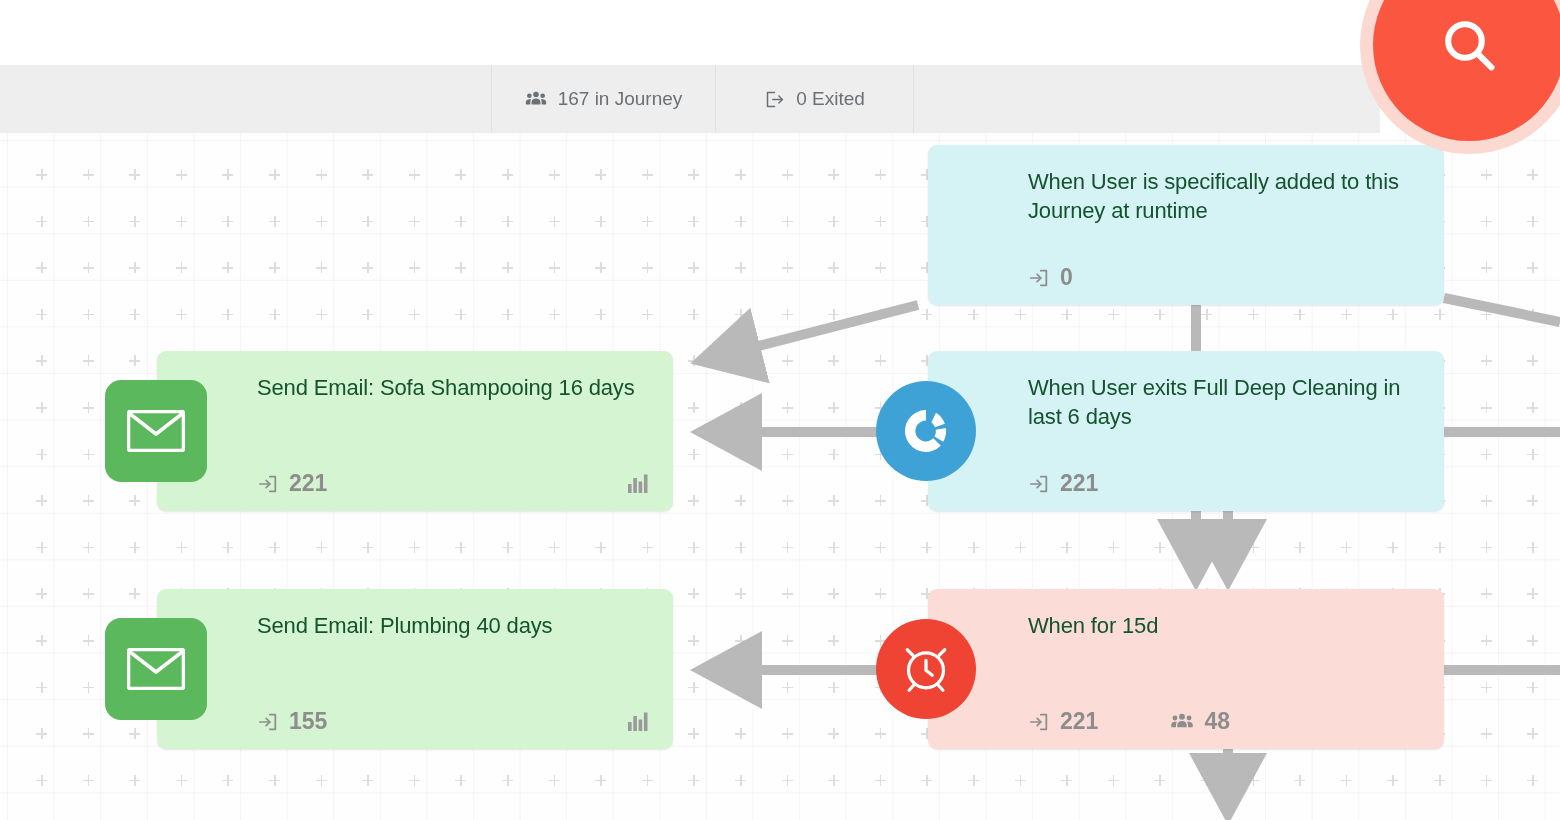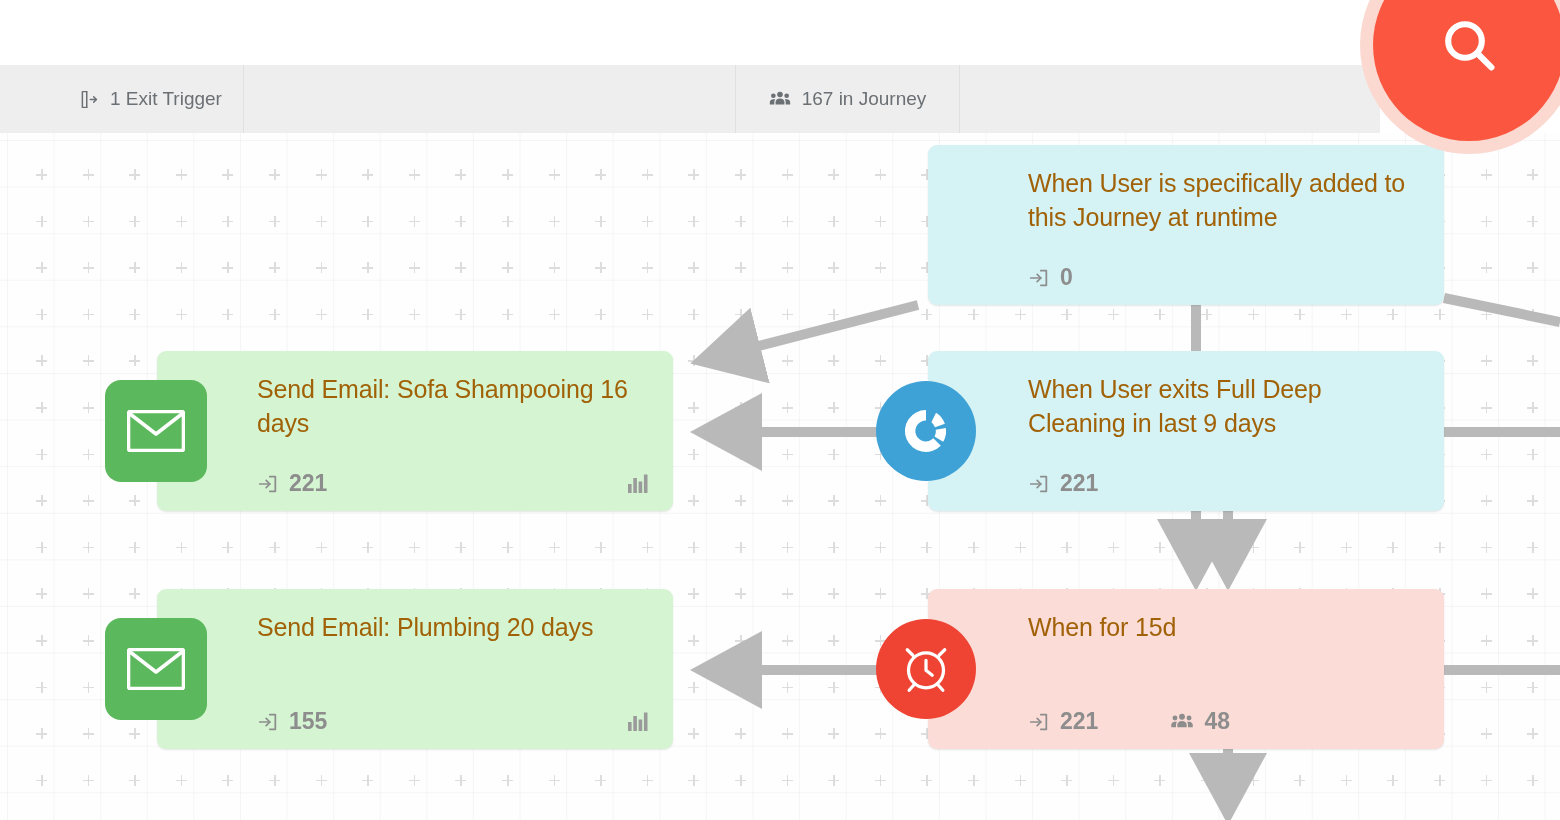--- a/index.html
+++ b/index.html
@@ -94,23 +94,23 @@
     z-index: 12;
     box-shadow: 0 1px 2px rgba(0,0,0,0.10);
     cursor: pointer;
   }
   .node-body {
     position: absolute; inset: 0;
     padding: 22px 24px 14px 100px;
     display: flex; flex-direction: column; justify-content: space-between;
   }
   .node-title {
-    font-size: 25px;
+    font-size: 22px;
     line-height: 1.34;
-    color: #a16207;
+    color: #14532d;
     font-weight: 400;
     letter-spacing: -0.15px;
   }
   .node-footer {
     display: flex; align-items: center;
     margin-top: 10px;
   }
   .metric { display: flex; align-items: center; }
   .metric .glyph { display: flex; align-items: center; margin-right: 10px; }
   .metric .val {
@@ -168,49 +168,48 @@
   }
 </style>
 </head>
 <body>
 
 <div id="app">
 
 
   <div class="statsbar">
 
-    <div class="stat-cell cell-exit-trigger">
-      <span class="glyph">
-        <svg width="21" height="21" viewBox="0 0 24 24" fill="none" stroke="#6b7075" stroke-width="1.7" stroke-linecap="round" stroke-linejoin="round">
-          <path d="M10 3H5v18h5"></path>
-          <path d="M10 3v18"></path>
-          <path d="M14 12h7"></path>
-          <path d="M18 9l3 3-3 3"></path>
-        </svg>
-      </span>
-      <span class="txt">1 Exit Trigger</span>
-    </div>
 
     <div class="stat-cell cell-gap"></div>
 
 
     <div class="stat-cell cell-injourney">
       <span class="glyph">
         <svg width="22" height="18" viewBox="0 0 24 20">
           <circle cx="12" cy="5" r="3.1" fill="#6b7075"></circle>
           <circle cx="4.6" cy="6.4" r="2.6" fill="#6b7075"></circle>
           <circle cx="19.4" cy="6.4" r="2.6" fill="#6b7075"></circle>
           <path d="M12 9.4c-3.1 0-4.9 1.8-4.9 4.1V16h9.8v-2.5c0-2.3-1.8-4.1-4.9-4.1z" fill="#6b7075"></path>
           <path d="M4.6 10.2c-2.5 0-3.9 1.5-3.9 3.4V16h5V13.4c0-1.3.4-2.4 1.1-3.1-.6-.1-1.3-.1-2.2-.1z" fill="#6b7075"></path>
           <path d="M19.4 10.2c2.5 0 3.9 1.5 3.9 3.4V16h-5V13.4c0-1.3-.4-2.4-1.1-3.1.6-.1 1.3-.1 2.2-.1z" fill="#6b7075"></path>
         </svg>
       </span>
       <span class="txt">167 in Journey</span>
     </div>
 
+    <div class="stat-cell cell-exited">
+      <span class="glyph">
+        <svg width="21" height="21" viewBox="0 0 24 24" fill="none" stroke="#6b7075" stroke-width="1.7" stroke-linecap="round" stroke-linejoin="round">
+          <path d="M12 4H4v16h8"></path>
+          <path d="M10 12h11"></path>
+          <path d="M17 8l4 4-4 4"></path>
+        </svg>
+      </span>
+      <span class="txt">0 Exited</span>
+    </div>
   </div>
 
   <div class="canvas">
 
     <div id="cross-layer">
         <span class="cross" style="left:36px;top:36px"></span>
         <span class="cross" style="left:82.6px;top:36px"></span>
         <span class="cross" style="left:129.2px;top:36px"></span>
         <span class="cross" style="left:175.79999999999998px;top:36px"></span>
         <span class="cross" style="left:222.39999999999998px;top:36px"></span>
@@ -718,21 +717,21 @@
 
     <div class="node n-blue" style="left:928px; top:218px; width:516px; height:160px;">
       <div class="badge blue">
         <svg width="56" height="56" viewBox="0 0 48 48">
           <path d="M24 6a18 18 0 1 0 12.7 30.7l-6.4-6.4A9 9 0 1 1 24 15z" fill="#ffffff"></path>
           <path d="M32.6 8.3a18 18 0 0 1 7.6 9.4l-8.5 3.1a9 9 0 0 0-3.1-4.2z" fill="#ffffff"></path>
           <path d="M41 21.4a18 18 0 0 1-2.3 11.9l-7.4-4.5a9 9 0 0 0 1.1-5.9z" fill="#ffffff"></path>
         </svg>
       </div>
       <div class="node-body">
-        <div class="node-title">When User exits Full Deep Cleaning in last 9 days</div>
+        <div class="node-title">When User exits Full Deep Cleaning in last 6 days</div>
         <div class="node-footer">
           <div class="metric">
             <span class="glyph">
               <svg width="22" height="22" viewBox="0 0 24 24" fill="none" stroke="#8d8d8d" stroke-width="1.9" stroke-linecap="round" stroke-linejoin="round">
                 <path d="M14 4h6v16h-6"></path>
                   <path d="M3 12h11"></path>
                   <path d="M10 8l4 4-4 4"></path>
               </svg>
             </span>
             <span class="val">221</span>
@@ -815,21 +814,21 @@
     </div>
 
     <div class="node n-green" style="left:157px; top:456px; width:516px; height:160px;">
       <div class="badge green">
         <svg width="58" height="42" viewBox="0 0 58 42">
           <rect x="1.5" y="1.5" width="55" height="39" rx="2" fill="none" stroke="#ffffff" stroke-width="3.6"></rect>
           <path d="M2.5 3.5 L29 24 L55.5 3.5" fill="none" stroke="#ffffff" stroke-width="3.6" stroke-linejoin="round"></path>
         </svg>
       </div>
       <div class="node-body">
-        <div class="node-title">Send Email: Plumbing 20 days</div>
+        <div class="node-title">Send Email: Plumbing 40 days</div>
         <div class="node-footer">
           <div class="metric">
             <span class="glyph">
               <svg width="22" height="22" viewBox="0 0 24 24" fill="none" stroke="#8d8d8d" stroke-width="1.9" stroke-linecap="round" stroke-linejoin="round">
                 <path d="M14 4h6v16h-6"></path>
                   <path d="M3 12h11"></path>
                   <path d="M10 8l4 4-4 4"></path>
               </svg>
             </span>
             <span class="val">155</span>

